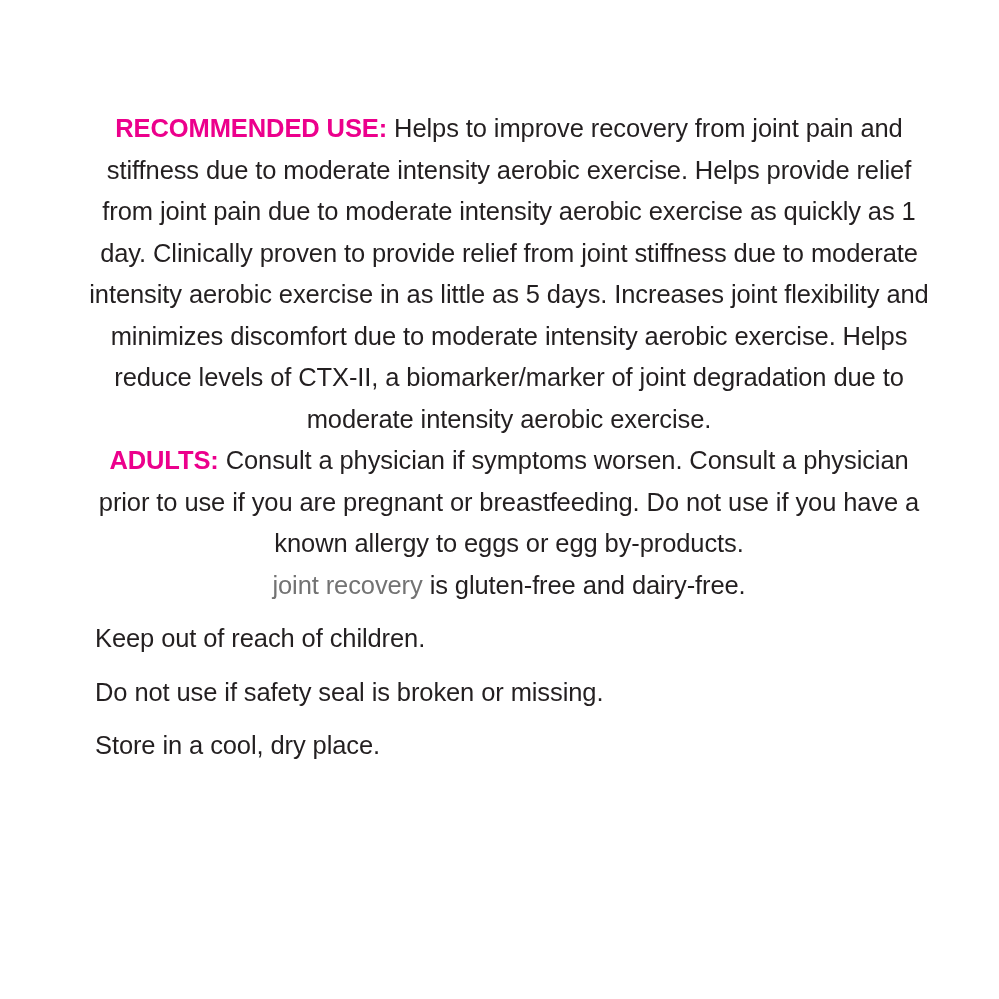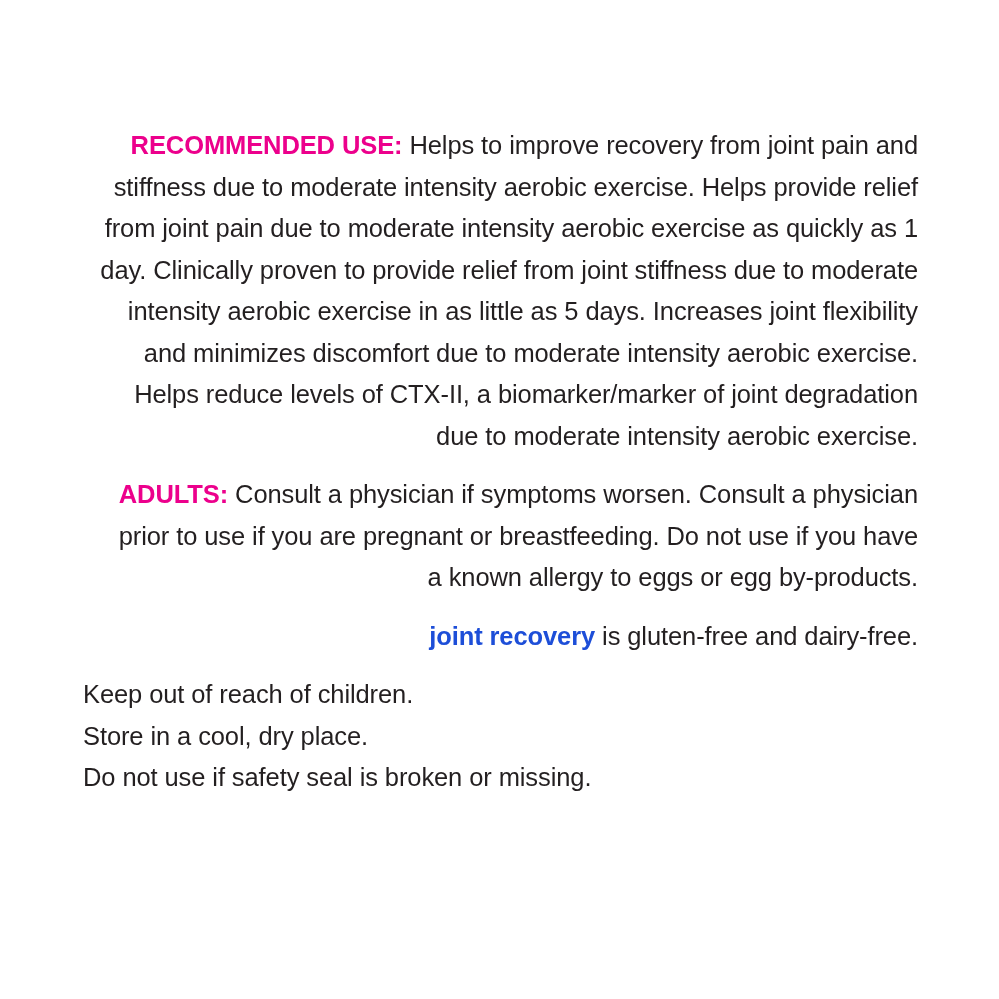--- a/index.html
+++ b/index.html
@@ -17,33 +17,33 @@
     position: absolute;
     left: 83px;
     top: 108px;
     width: 852px;
     color: #231f20;
     font-size: 25.5px;
     line-height: 41.5px;
     letter-spacing: -0.1px;
   }
   .para {
-    margin: 17px;
-    text-align: right;
+    margin: 0;
+    text-align: center;
   }
   .heading {
     color: #ec008c;
     font-weight: bold;
   }
   .brand {
-    color: #1d4ed8;
-    font-weight: bold;
+    color: #737373;
+    font-weight: normal;
   }
   .line {
-    margin: 0;
+    margin: 12px;
   }
 </style>
 </head>
 <body>
 
 <div class="label">
 
   <p class="para">
     <span class="heading">RECOMMENDED USE:</span><span> Helps to improve recovery from joint pain and stiffness due to moderate intensity aerobic exercise. Helps provide relief from joint pain due to moderate intensity aerobic exercise as quickly as 1 day. Clinically proven to provide relief from joint stiffness due to moderate intensity aerobic exercise in as little as 5 days. Increases joint flexibility and minimizes discomfort due to moderate intensity aerobic exercise. Helps reduce levels of CTX-II, a biomarker/marker of joint degradation due to moderate intensity aerobic exercise.</span>
   </p>
@@ -51,16 +51,16 @@
 
   <p class="para">
     <span class="heading">ADULTS:</span><span> Consult a physician if symptoms worsen. Consult a physician prior to use if you are pregnant or breastfeeding. Do not use if you have a known allergy to eggs or egg by-products.</span>
   </p>
 
   <p class="para">
     <span class="brand">joint recovery</span><span> is gluten-free and dairy-free.</span>
   </p>
 
   <p class="line">Keep out of reach of children.</p>
+  <p class="line">Do not use if safety seal is broken or missing.</p>
   <p class="line">Store in a cool, dry place.</p>
-  <p class="line">Do not use if safety seal is broken or missing.</p>
 
 </div>
 
 </body></html>

